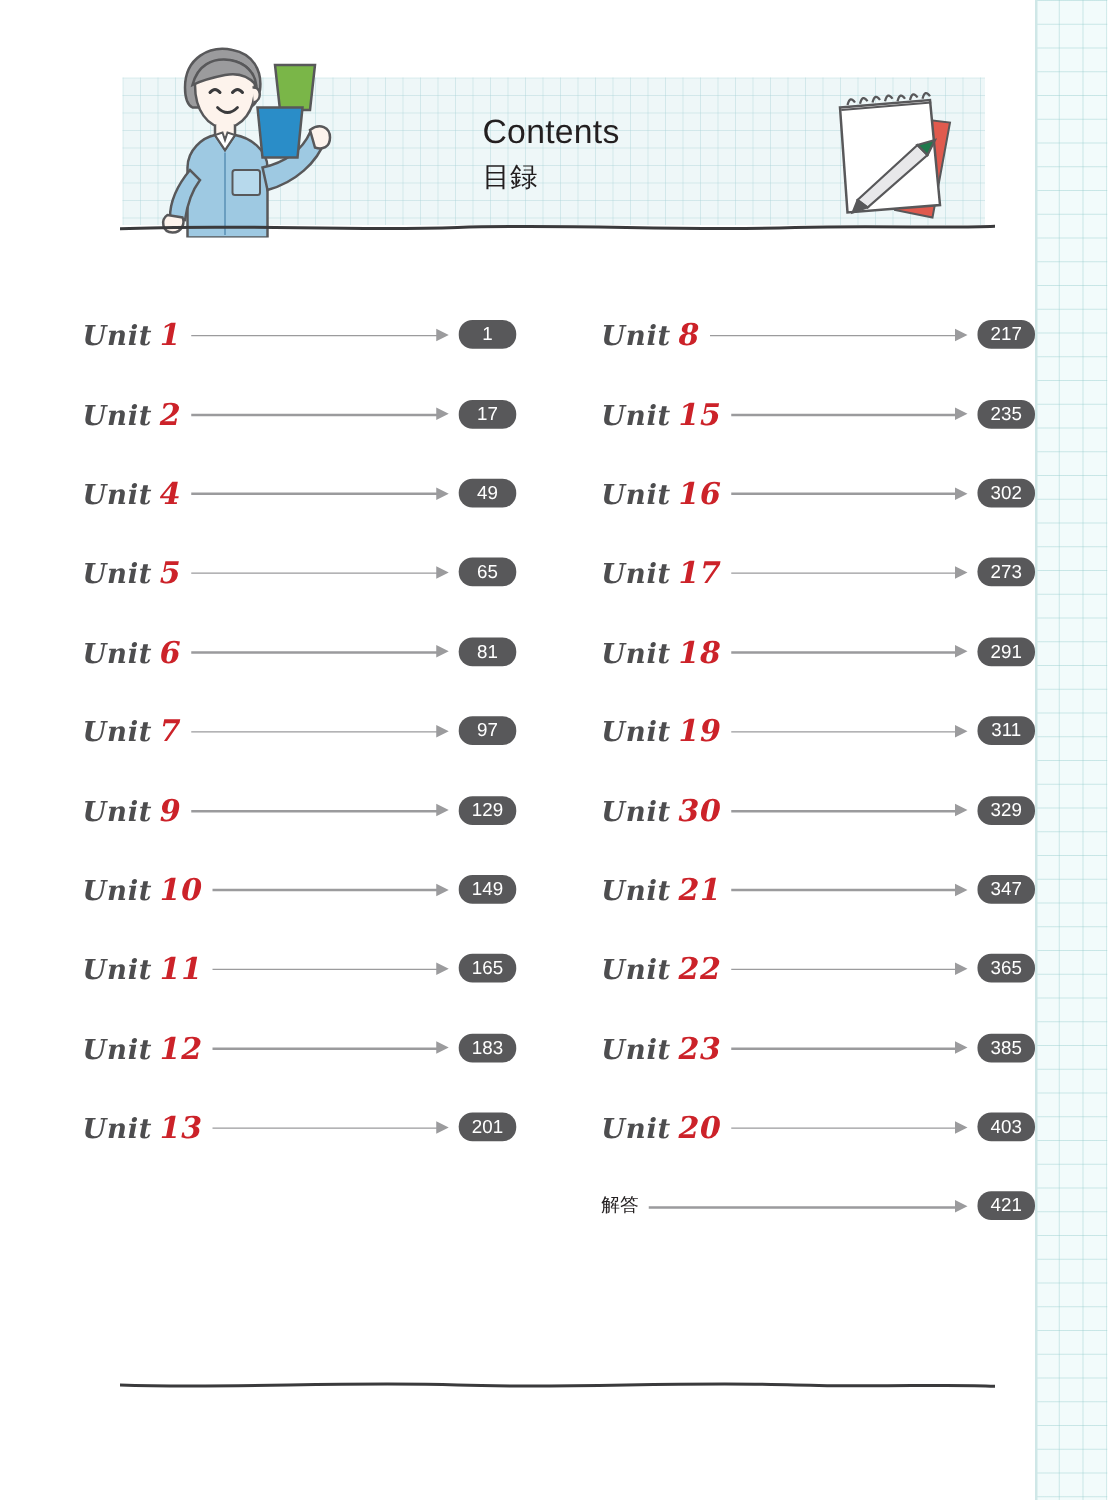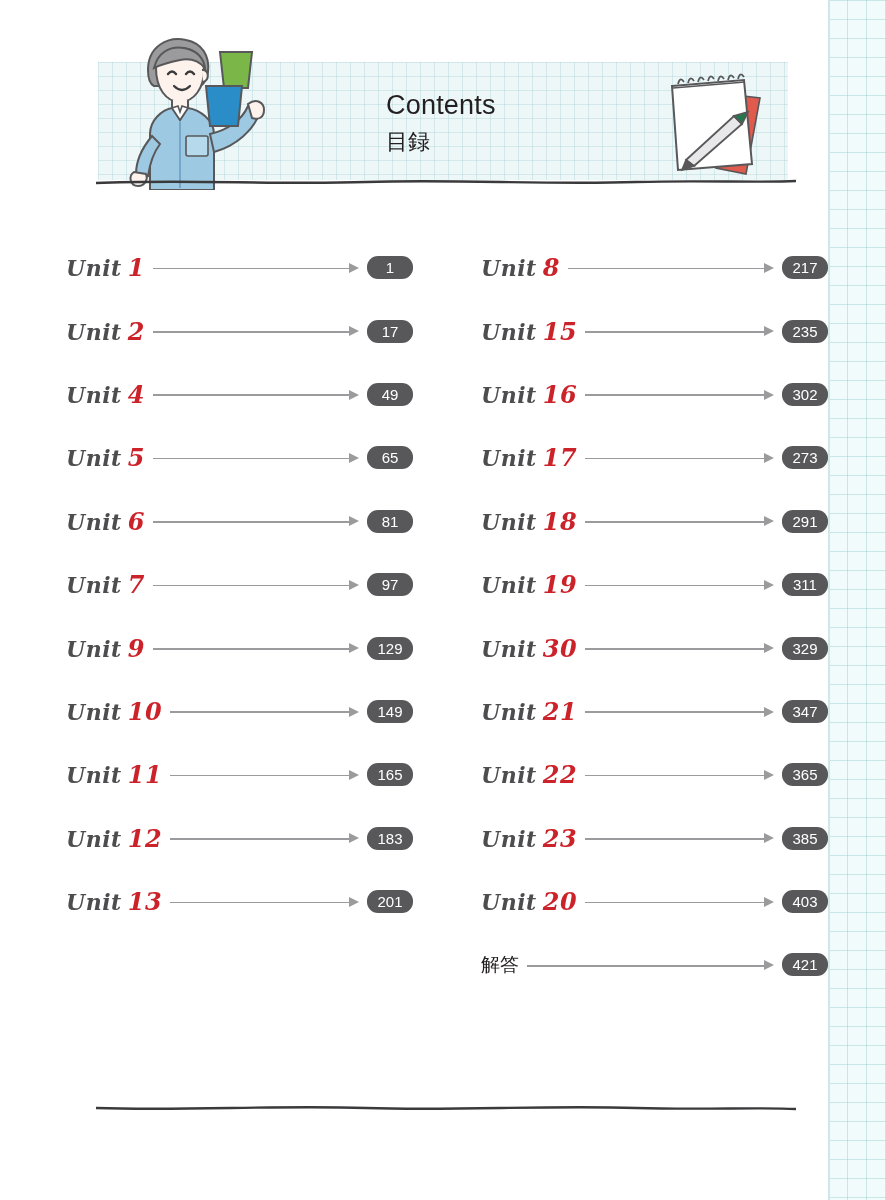--- a/index.html
+++ b/index.html
@@ -129,21 +129,21 @@
     color: #4d4d4f;
     white-space: nowrap;
     letter-spacing: .5px;
   }
   .unit-label .num {
     color: #cc2229;
     font-size: 24px;
     margin-left: 6px;
   }
   .zh-label {
-    font-size: 19px;
+    font-size: 15px;
     color: #231f20;
     white-space: nowrap;
   }
 
   .arrow {
     flex: 1;
     height: 12px;
     position: relative;
     margin: 0 8px;
     min-width: 30px;

